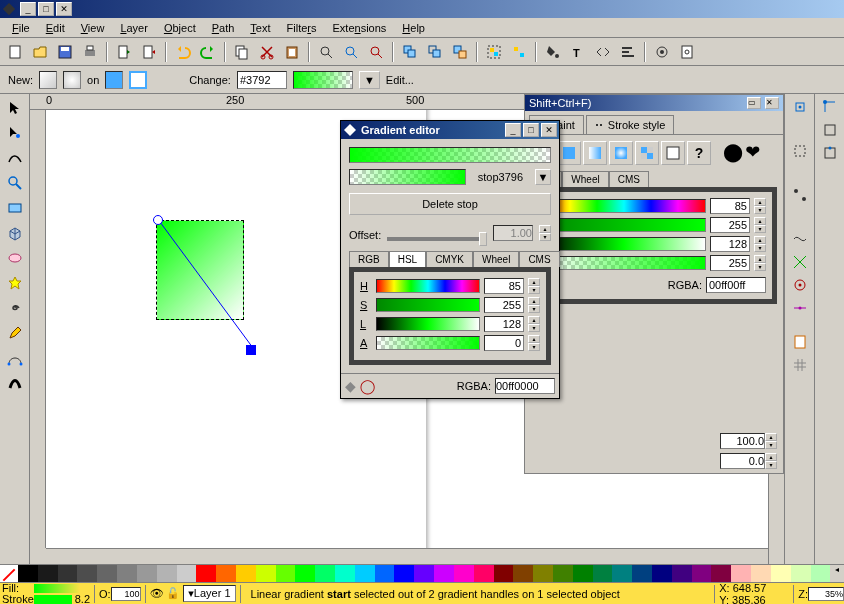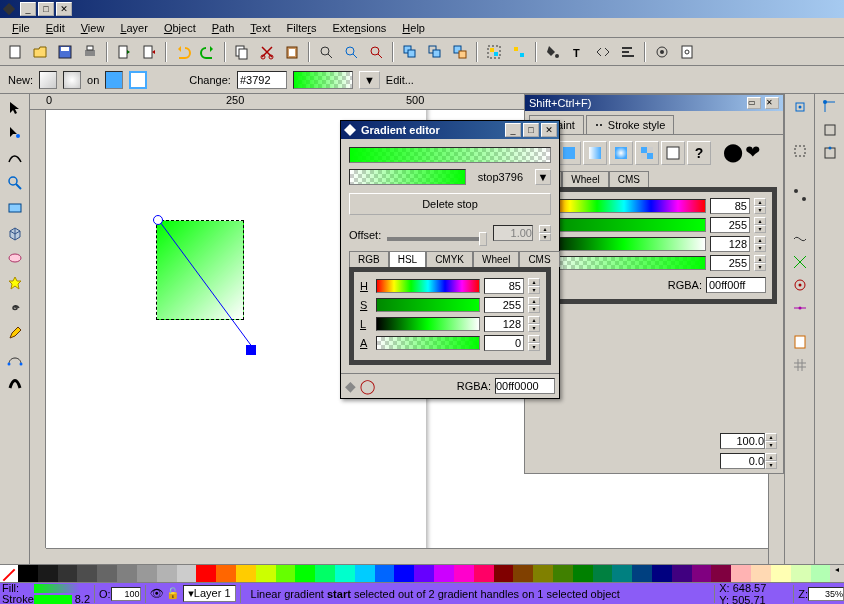--- a/index.html
+++ b/index.html
@@ -81,21 +81,21 @@
 .dlg-grad .footer { border-top: 1px solid #808080; padding: 4px; display: flex; align-items: center; gap: 4px; }
 .dlg-grad .footer .sp { flex: 1; }
 
 
 .palette { position: absolute; bottom: 22px; left: 0; right: 0; height: 18px; display: flex; background: #d4d0c8; border-top: 1px solid #808080; }
 .palette .none-sw { width: 18px; height: 18px; background: #fff; position: relative; }
 .palette .none-sw::after { content: ""; position: absolute; left: 1px; right: 1px; top: 50%; border-top: 2px solid red; transform: rotate(-45deg); }
 .palette .sw { flex: 1; height: 18px; }
 
 
-.statusbar { position: absolute; bottom: 0; left: 0; right: 0; height: 22px; background: #8b5cf6; border-top: 1px solid #808080; display: flex; align-items: center; font-size: 10px; }
+.statusbar { position: absolute; bottom: 0; left: 0; right: 0; height: 22px; background: #fde047; border-top: 1px solid #808080; display: flex; align-items: center; font-size: 10px; }
 .statusbar .fill-sw { width: 90px; display: flex; flex-direction: column; padding-left:2px;}
 .statusbar .fill-row { display: flex; align-items: center; height: 11px; }
 .statusbar .fill-row .lbl { width: 32px; }
 .statusbar .fill-row .sw { width: 46px; height: 9px; }
 .statusbar .sep { width: 1px; height: 18px; background: #808080; margin: 0 4px; }
 .statusbar input { width: 30px; height: 14px; border: 1px inset #808080; font-size: 9px; text-align: right; }
 .statusbar .hint { flex: 1; padding: 0 6px; }
 .statusbar .coords { width: 70px; font-family: monospace; font-size: 9px; }
 </style>
 </head>
@@ -752,18 +752,18 @@
   <input value="100" style="">
   <div class="sep"></div>
   <span>👁</span>
   <span style="margin:0 3px">🔓</span>
   <span style="border:1px inset #808080;padding:1px 4px;background:#fff">▾<span>Layer 1</span></span>
   <div class="sep"></div>
   <span class="hint">Linear gradient <b>start</b> selected out of 2 gradient handles on 1 selected object</span>
   <div class="sep"></div>
   <div class="coords">
     <div><span>X:</span> <span>648.57</span></div>
-    <div><span>Y:</span> <span>505.71</span></div>
+    <div><span>Y:</span> <span>385.36</span></div>
   </div>
   <div class="sep"></div>
   <span>Z:</span>
   <input style="width: 36px;" value="35%">
 </div>
 
 </body></html>

